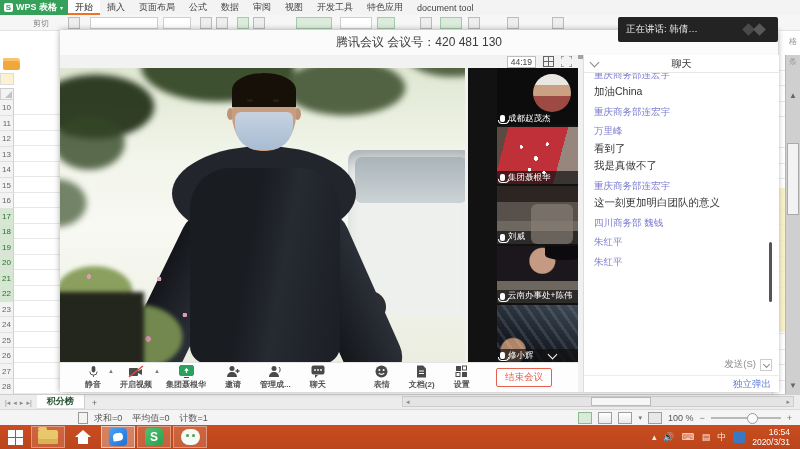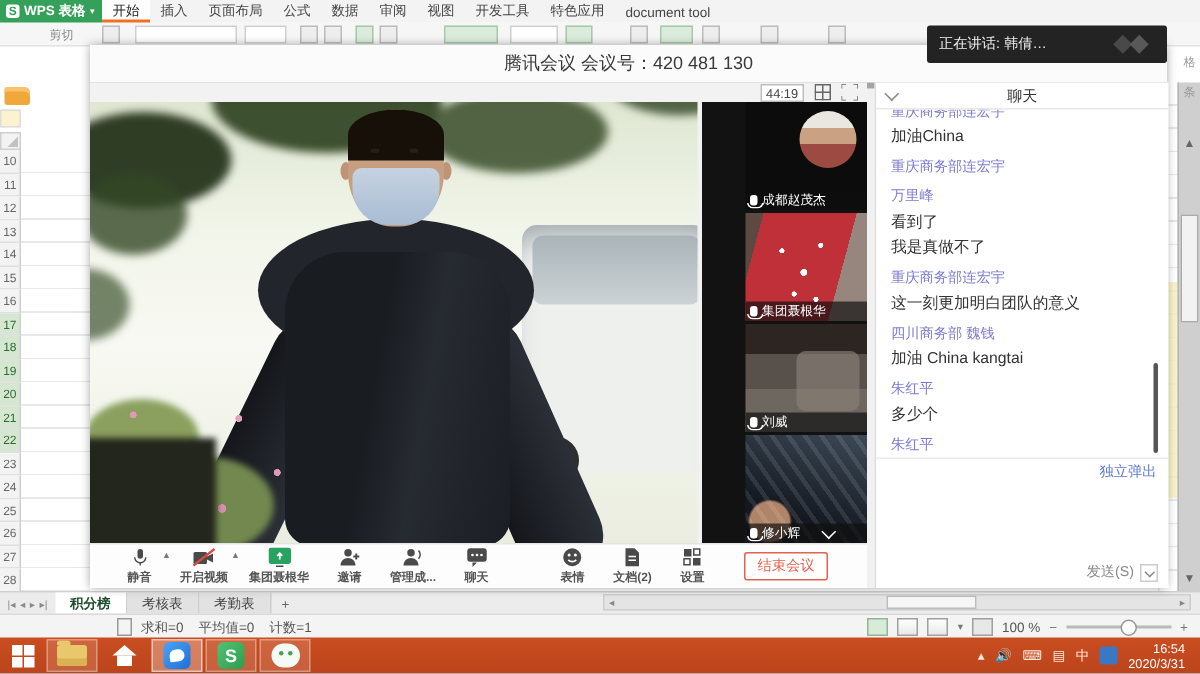--- a/index.html
+++ b/index.html
@@ -312,20 +312,26 @@
             <span class="micw"></span>
             <span>集团聂根华</span>
           </div>
       </div>
       <div class="tile" id="t3">
         <div class="tlabel">
             <span class="micw"></span>
             <span>刘威</span>
           </div>
       </div>
+      <div class="tile" id="t4">
+        <div class="tlabel">
+            <span class="micw"></span>
+            <span>云南办事处+陈伟</span>
+          </div>
+      </div>
       <div class="tile" id="t5">
         <div class="tlabel">
             <span class="micw"></span>
             <span>修小辉</span>
           </div>
         <div class="collapse">
             <span class="chev white" style="margin-top:1px;"></span>
           </div>
       </div>
     </div>
@@ -421,56 +427,54 @@
 
       <div class="cline name clip">重庆商务部连宏宇</div>
           <div class="cline text">加油China</div>
           <div class="cline name">重庆商务部连宏宇</div>
           <div class="cline name">万里峰</div>
           <div class="cline text">看到了</div>
           <div class="cline text">我是真做不了</div>
           <div class="cline name">重庆商务部连宏宇</div>
           <div class="cline text">这一刻更加明白团队的意义</div>
           <div class="cline name">四川商务部 魏钱</div>
-          <div class="cline text">加油 China kangtai</div>
           <div class="cline name">朱红平</div>
-          <div class="cline text">多少个</div>
           <div class="cline name">朱红平</div>
         </div>
       <div id="chat-scroll"></div>
-      <div id="popout-row">
-        <span id="popout-link">独立弹出</span>
-      </div>
       <div id="chat-input">
         <div id="send-row">
           <span id="send-btn">发送(S)</span>
           <span id="send-dd">
               <span class="chev"></span>
             </span>
         </div>
       </div>
+      <div id="popout-row">
+        <span id="popout-link">独立弹出</span>
+      </div>
     </div>
   </div>
 
   <div id="toast" class="abs">
     <span>正在讲话: 韩倩…</span>
     <span class="wm">
         <i></i>
         <i></i>
       </span>
   </div>
 
   <div id="tabbar" class="abs">
     <div id="tabnav">
       <span>|◂</span>
       <span>◂</span>
       <span>▸</span>
       <span>▸|</span>
     </div>
-    <div style="display:flex;">
+    <div style="display:flex;flex-direction:column;">
 
     <div class="stab active">积分榜</div>
         <div class="stab">考核表</div>
         <div class="stab">考勤表</div>
       </div>
     <div id="addsheet">+</div>
   </div>
   <div id="hscroll" class="abs">
     <span class="a">◂</span>
     <div class="track">

